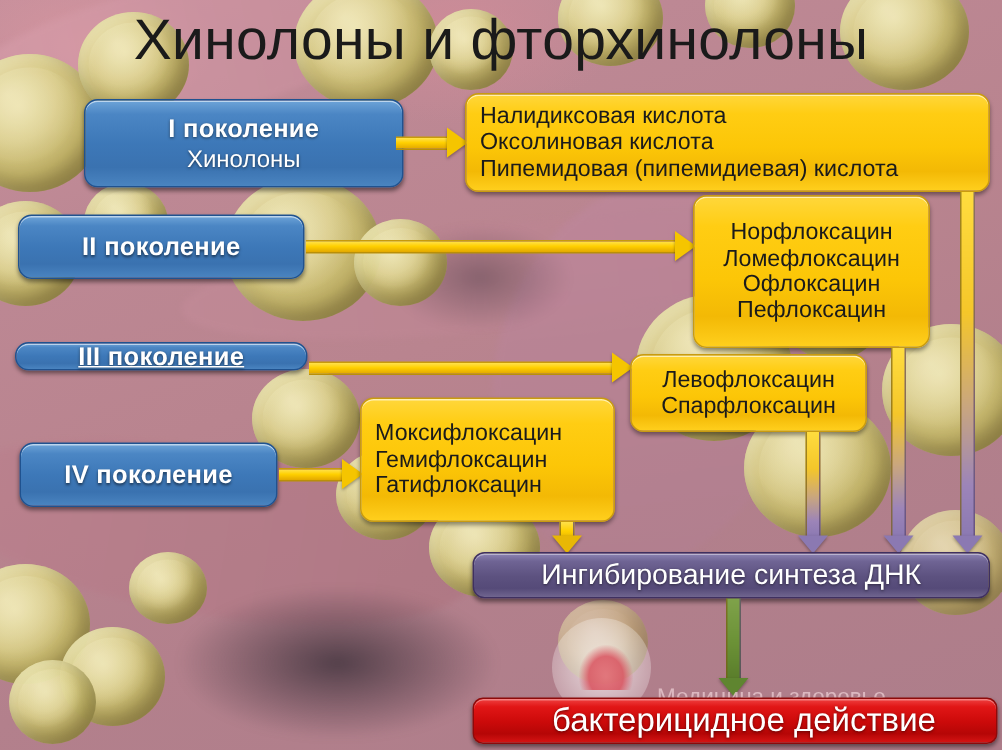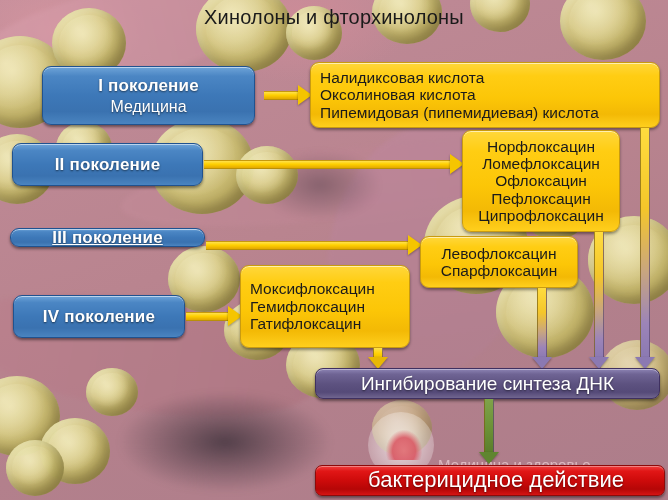--- a/index.html
+++ b/index.html
@@ -65,21 +65,21 @@
   .red{
     border-radius:7px;border:1px solid #8d0a0a;
     background:linear-gradient(180deg,#ef4040 0%,#e11616 18%,#cc0a0a 52%,#b50606 80%,#d61414 100%);
     box-shadow:0 2px 3px rgba(0,0,0,.45), inset 0 1px 0 rgba(255,255,255,.35);
     color:#fff;font-size:22px;text-align:center;align-items:center;
     text-shadow:0 1px 2px rgba(0,0,0,.5);
   }
 
   
   #title{position:absolute;left:0;top:6px;width:668px;text-align:center;
-         font-size:20px;color:#1a1a1a;letter-spacing:.2px;}
+         font-size:38px;color:#1a1a1a;letter-spacing:.2px;}
 
   
   .harrow{position:absolute;height:13px;}
   .harrow .shaft{position:absolute;left:0;top:2px;height:9px;
         background:linear-gradient(180deg,#ffe14d 0%,#ffd000 45%,#e3a800 100%);
         border-top:1px solid #c79a0c;border-bottom:1px solid #b98f08;box-sizing:border-box;}
   .harrow .head{position:absolute;top:-4px;width:0;height:0;
         border-top:10px solid transparent;border-bottom:10px solid transparent;
         border-left:14px solid #f5c500;
         filter:drop-shadow(0 1px 1px rgba(0,0,0,.35));}
@@ -142,23 +142,23 @@
     <div class="cell" style="left:-26px;top:376px;width:86px;height:80px;"></div>
     <div class="cell" style="left:40px;top:418px;width:70px;height:66px;"></div>
     <div class="cell" style="left:6px;top:440px;width:58px;height:56px;"></div>
     <div class="cell" style="left:86px;top:368px;width:52px;height:48px;"></div>
     <div class="cell" style="left:600px;top:340px;width:74px;height:70px;opacity:.8;"></div>
     <div class="cell" style="left:372px;top:400px;width:60px;height:56px;opacity:.55;"></div>
   </div>
 
   <div id="title">Хинолоны и фторхинолоны</div>
 
-  <div class="box blue" style="left:42px;top:66px;width:213px;height:59px;">
+  <div class="box blue" style="left:56px;top:66px;width:213px;height:59px;">
     <div class="l1">I поколение</div>
-    <div class="l2">Медицина</div>
+    <div class="l2">Хинолоны</div>
   </div>
 
   <div class="box blue" style="left:12px;top:143px;width:191px;height:43px;">
     <div class="l1">II поколение</div>
   </div>
 
   <div class="box blue" style="left:10px;top:228px;width:195px;height:19px;text-decoration:underline;">
     <div class="l1">III поколение</div>
   </div>
 
@@ -187,21 +187,20 @@
     <div class="ln">Налидиксовая кислота</div>
     <div class="ln">Оксолиновая кислота</div>
     <div class="ln">Пипемидовая (пипемидиевая) кислота</div>
   </div>
 
   <div class="box yellow y-center" style="left:462px;top:130px;width:158px;height:102px;">
     <div class="ln">Норфлоксацин</div>
     <div class="ln">Ломефлоксацин</div>
     <div class="ln">Офлоксацин</div>
     <div class="ln">Пефлоксацин</div>
-    <div class="ln">Ципрофлоксацин</div>
   </div>
 
   <div class="box yellow y-center" style="left:420px;top:236px;width:158px;height:52px;">
     <div class="ln">Левофлоксацин</div>
     <div class="ln">Спарфлоксацин</div>
   </div>
 
   <div class="box yellow y-left" style="left:240px;top:265px;width:170px;height:83px;">
     <div class="ln">Моксифлоксацин</div>
     <div class="ln">Гемифлоксацин</div>

